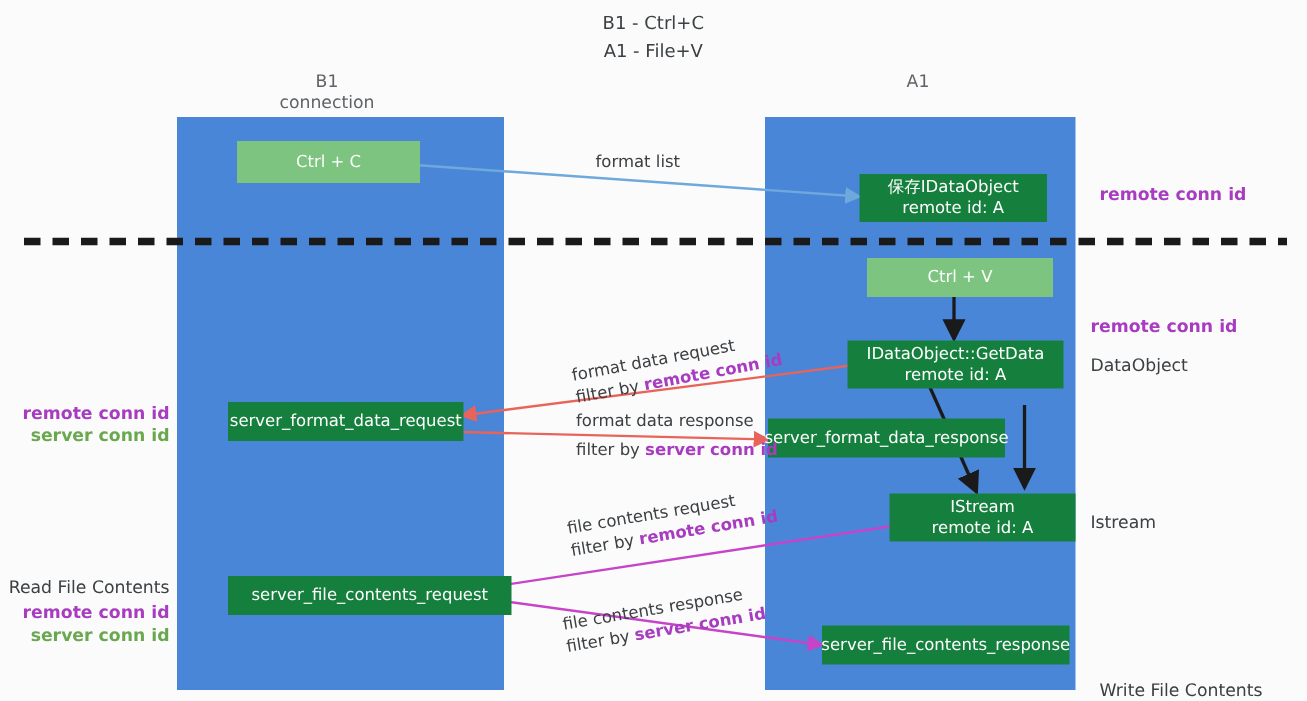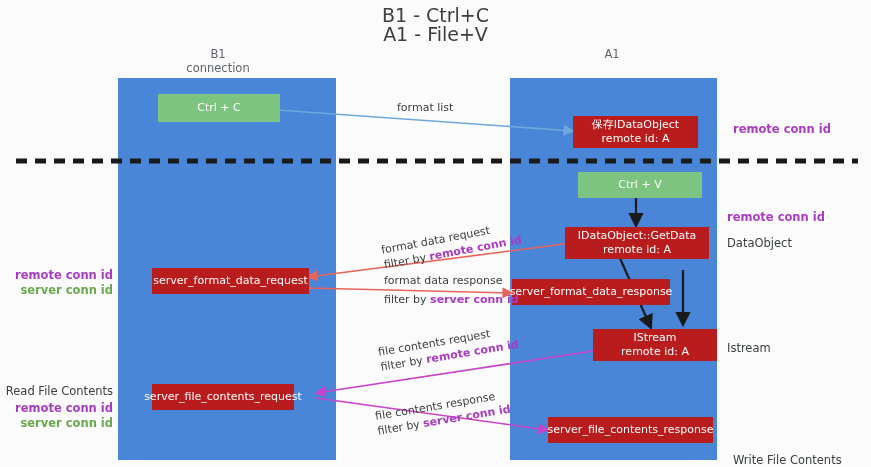--- a/index.html
+++ b/index.html
@@ -7,21 +7,21 @@
     width:871px;height:467px;
     background:#fbfbfb;
     font-family:"DejaVu Sans","Liberation Sans",sans-serif;
     position:relative;overflow:hidden;
   }
   .stage{position:absolute;left:0;top:0;width:871px;height:467px;}
 
   
   .title{
     position:absolute;left:0;top:6px;width:871px;
-    text-align:center;color:#3c4043;font-size:19px;line-height:19px;
+    text-align:center;color:#3c4043;font-size:12px;line-height:19px;
   }
 
   
   .colhead{
     position:absolute;text-align:center;color:#5f6368;
     font-size:11.5px;line-height:14px;width:200px;
   }
   .colhead.b1{left:118px;top:47px;}
   .colhead.a1{left:512px;top:47px;}
 
@@ -31,21 +31,21 @@
   .lane.a1{left:510px;top:78px;width:207px;height:382px;}
 
   
   .node{
     position:absolute;box-sizing:border-box;
     display:flex;flex-direction:column;align-items:center;justify-content:center;
     color:#ffffff;font-size:11px;line-height:14px;text-align:center;
     padding:3px 16px;
   }
   .node.green{background:#7cc47f;}
-  .node.orange{background:#b91c1c;}
+  .node.orange{background:#15803d;}
   .node .l2{font-size:11px;}
 
   
   .note{position:absolute;font-size:11.5px;line-height:15px;color:#3c4043;}
   .note .purple{color:#a83cc0;font-weight:bold;}
   .note .green{color:#6aa84f;font-weight:bold;}
   .note.right{text-align:left;}
   .note.left{text-align:right;width:125px;}
 
   
@@ -139,21 +139,21 @@
 
   <div class="node orange" style="left:512px;top:279px;width:158px;height:26px;">
     <div>server_format_data_response</div>
   </div>
 
   <div class="node orange" style="left:593px;top:329px;width:124px;height:32px;">
     <div>IStream</div>
     <div class="l2">remote id: A</div>
   </div>
 
-  <div class="node orange" style="left:152px;top:384px;width:142px;height:26px;">
+  <div class="node orange" style="left:152px;top:384px;width:189px;height:26px;">
     <div>server_file_contents_request</div>
   </div>
 
   <div class="node orange" style="left:548px;top:417px;width:165px;height:26px;">
     <div>server_file_contents_response</div>
   </div>
 
   <div class="elabel" style="left:397px;top:100px;">
     <span>format list</span>
   </div>

